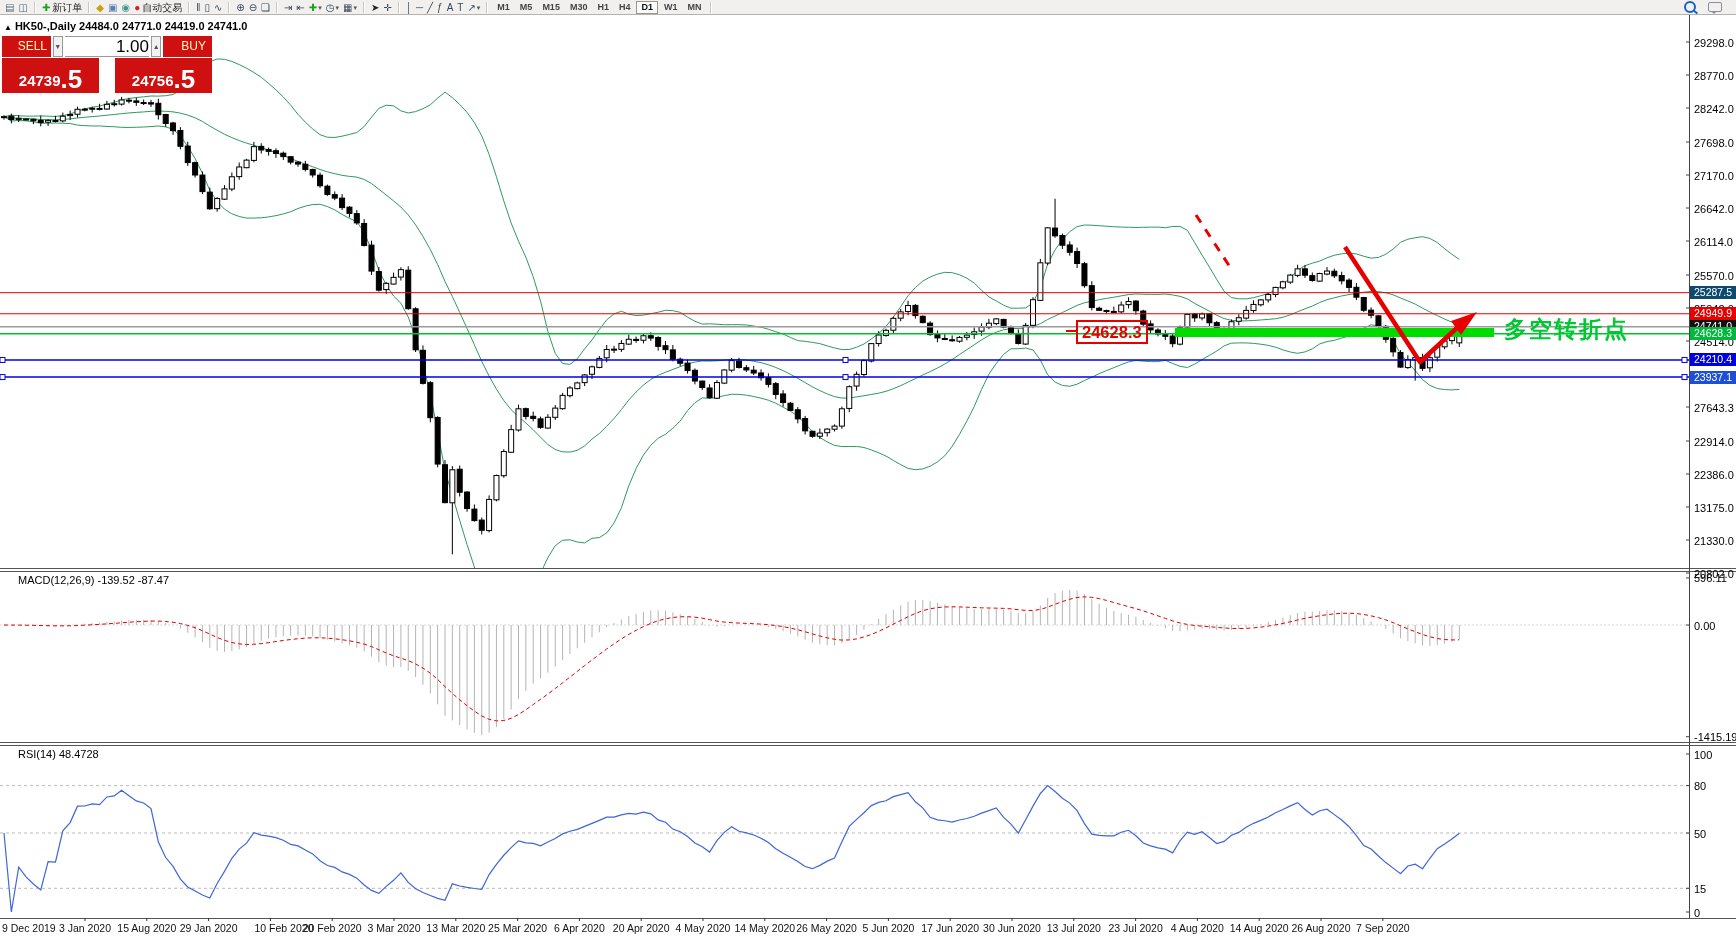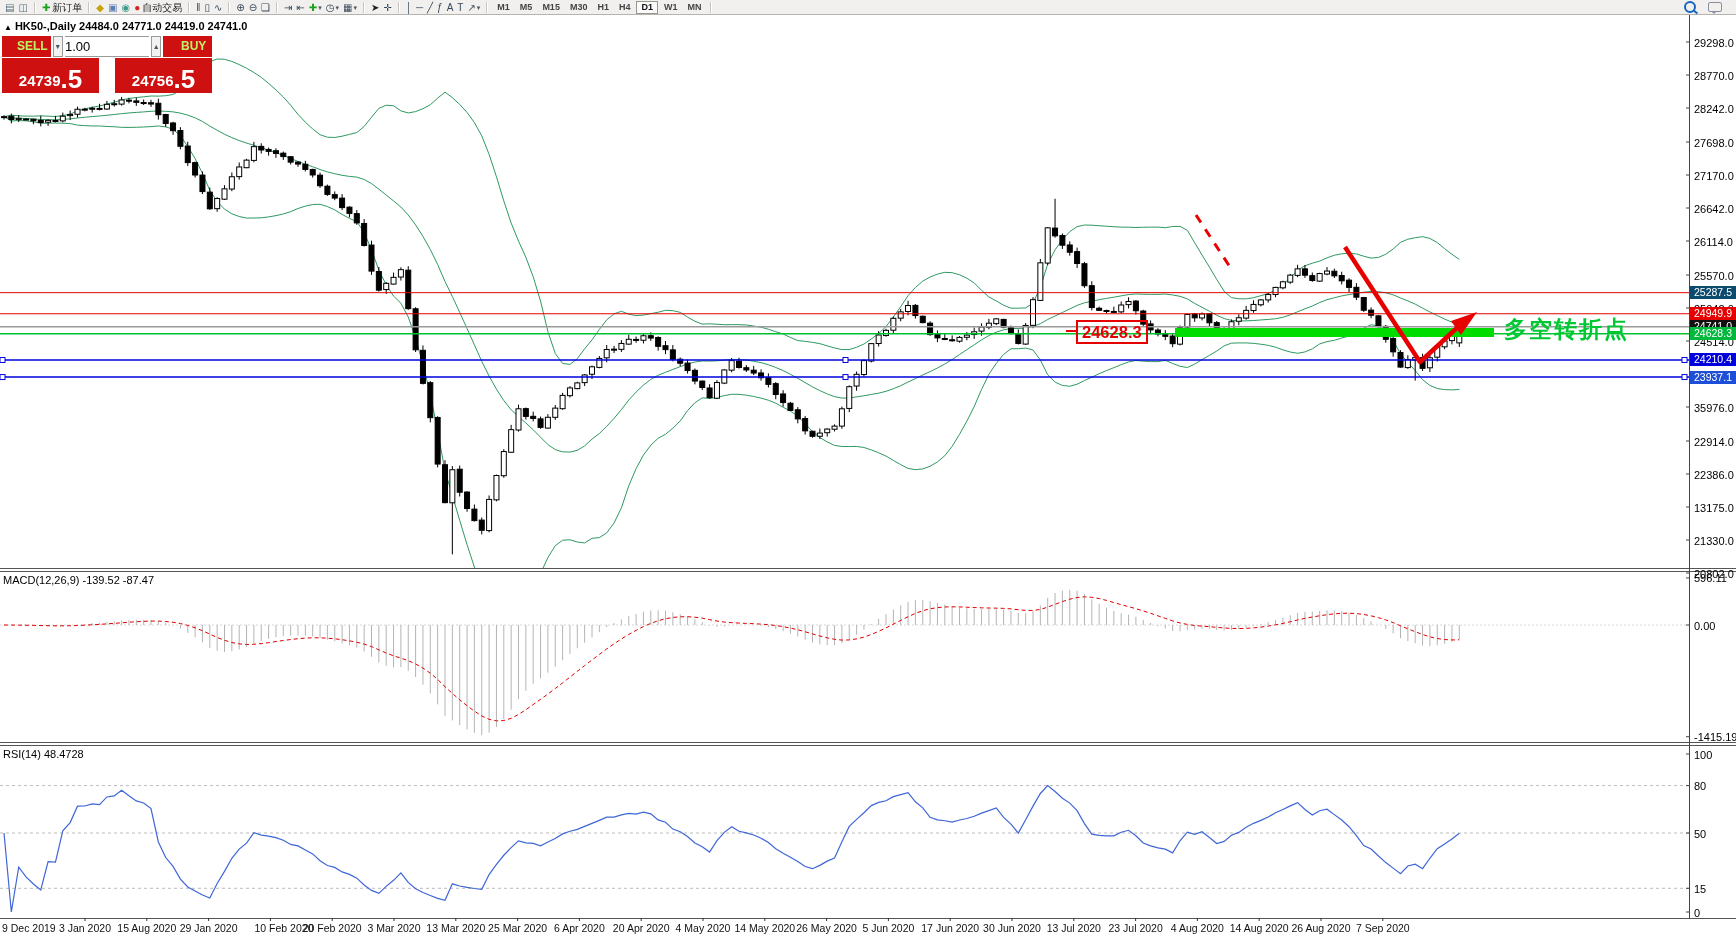--- a/index.html
+++ b/index.html
@@ -19,30 +19,30 @@
   .mag::after{content:"";position:absolute;left:7px;top:8px;width:5px;height:2px;background:#1565c0;transform:rotate(40deg);}
   .bubble{position:relative;width:12px;height:8px;border:1.5px solid #8a8fa0;border-radius:2px;margin:0 6px;}
   .bubble::after{content:"";position:absolute;left:2px;top:8px;border:3px solid transparent;border-top-color:#8a8fa0;}
   
   #chart-svg{position:absolute;left:0;top:0;z-index:1;}
   #title-line{position:absolute;left:4px;top:20px;font-size:11px;font-weight:bold;color:#000;z-index:4;}
   #title-line .tri{font-size:8px;margin-right:3px;}
   
   #trade-panel{position:absolute;left:2px;top:36px;width:210px;z-index:5;background:#fff;}
   #tp-row1{display:flex;height:21px;gap:2px;}
-  .tp-btn{background:#ce1010;color:#bef264;font-size:12px;font-weight:bold;text-align:center;line-height:21px;width:48px;padding-left:12px;}
+  .tp-btn{background:#ce1010;color:#fef9c3;font-size:12px;font-weight:normal;text-align:center;line-height:21px;width:48px;padding-left:12px;}
   .spin-btn{width:13px;background:#f2f2f2;border:1px solid #9a9a9a;box-sizing:border-box;font-size:7px;color:#456;text-align:center;line-height:19px;}
-  #vol-input{width:84px;border:1px solid #9a9a9a;border-left:none;border-right:none;text-align:left;font-size:13px;
+  #vol-input{width:84px;border:1px solid #9a9a9a;border-left:none;border-right:none;text-align:right;font-size:17px;
              font-family:"Liberation Sans",sans-serif;padding:0;box-sizing:border-box;}
   #tp-row2{display:flex;height:35px;gap:16px;margin-top:1px;}
   .tp-price{background:#ce1010;color:#fff;width:104px;display:flex;align-items:flex-end;justify-content:center;padding-bottom:1px;box-sizing:border-box;}
   .pp{font-size:15px;font-weight:600;line-height:22px;}
   .pbig{font-size:26px;font-weight:bold;line-height:26px;}
   
-  .pane-label{position:absolute;left:3px;font-size:11px;color:#000;z-index:3;}
+  .pane-label{position:absolute;left:18px;font-size:11px;color:#000;z-index:3;}
   
   #axis-layer{position:absolute;left:0;top:0;width:1736px;height:936px;z-index:2;pointer-events:none;}
   .axis-tick{position:absolute;left:1694px;font-size:11px;color:#000;white-space:nowrap;}
   .badge{position:absolute;left:1690px;width:46px;height:13px;line-height:13px;text-align:center;
          font-size:10.5px;color:#fff;white-space:nowrap;}
   .date-label{position:absolute;top:922px;font-size:10.5px;color:#111;white-space:nowrap;}
   
   #price-note{position:absolute;left:1076px;top:320px;border:2px solid #e60000;color:#e60000;
               font-size:16.5px;font-weight:bold;line-height:20px;padding:0 4px;z-index:4;background:transparent;}
   #pivot-note{position:absolute;left:1504px;top:314px;font-size:23px;font-weight:bold;color:#00c832;
@@ -896,21 +896,21 @@
       <div class="axis-tick" style="top: 36.5px;">29298.0</div>
       <div class="axis-tick" style="top: 69.5px;">28770.0</div>
       <div class="axis-tick" style="top: 102.5px;">28242.0</div>
       <div class="axis-tick" style="top: 136.5px;">27698.0</div>
       <div class="axis-tick" style="top: 169.5px; text-align: right;">27170.0</div>
       <div class="axis-tick" style="top: 202.5px;">26642.0</div>
       <div class="axis-tick" style="top: 235.5px;">26114.0</div>
       <div class="axis-tick" style="top: 269.5px;">25570.0</div>
       <div class="axis-tick" style="top: 302.5px;">25042.0</div>
       <div class="axis-tick" style="top: 335.5px;">24514.0</div>
-      <div class="axis-tick" style="top: 401.5px;">35976.0</div>
+      <div class="axis-tick" style="top: 401.5px;">27643.3</div>
       <div class="axis-tick" style="top: 435.5px;">22914.0</div>
       <div class="axis-tick" style="top: 468.5px;">22386.0</div>
       <div class="axis-tick" style="top: 501.5px;">13175.0</div>
       <div class="axis-tick" style="top: 534.5px;">21330.0</div>
       <div class="axis-tick" style="top: 567.5px;">20802.0</div>
       <div class="axis-tick" style="top: 572.451px;">596.11</div>
       <div class="axis-tick" style="top: 619.5px;">0.00</div>
       <div class="axis-tick" style="top: 731.196px;">-1415.19</div>
       <div class="axis-tick" style="top: 748.5px;">100</div>
       <div class="axis-tick" style="top: 780.1px;">80</div>

